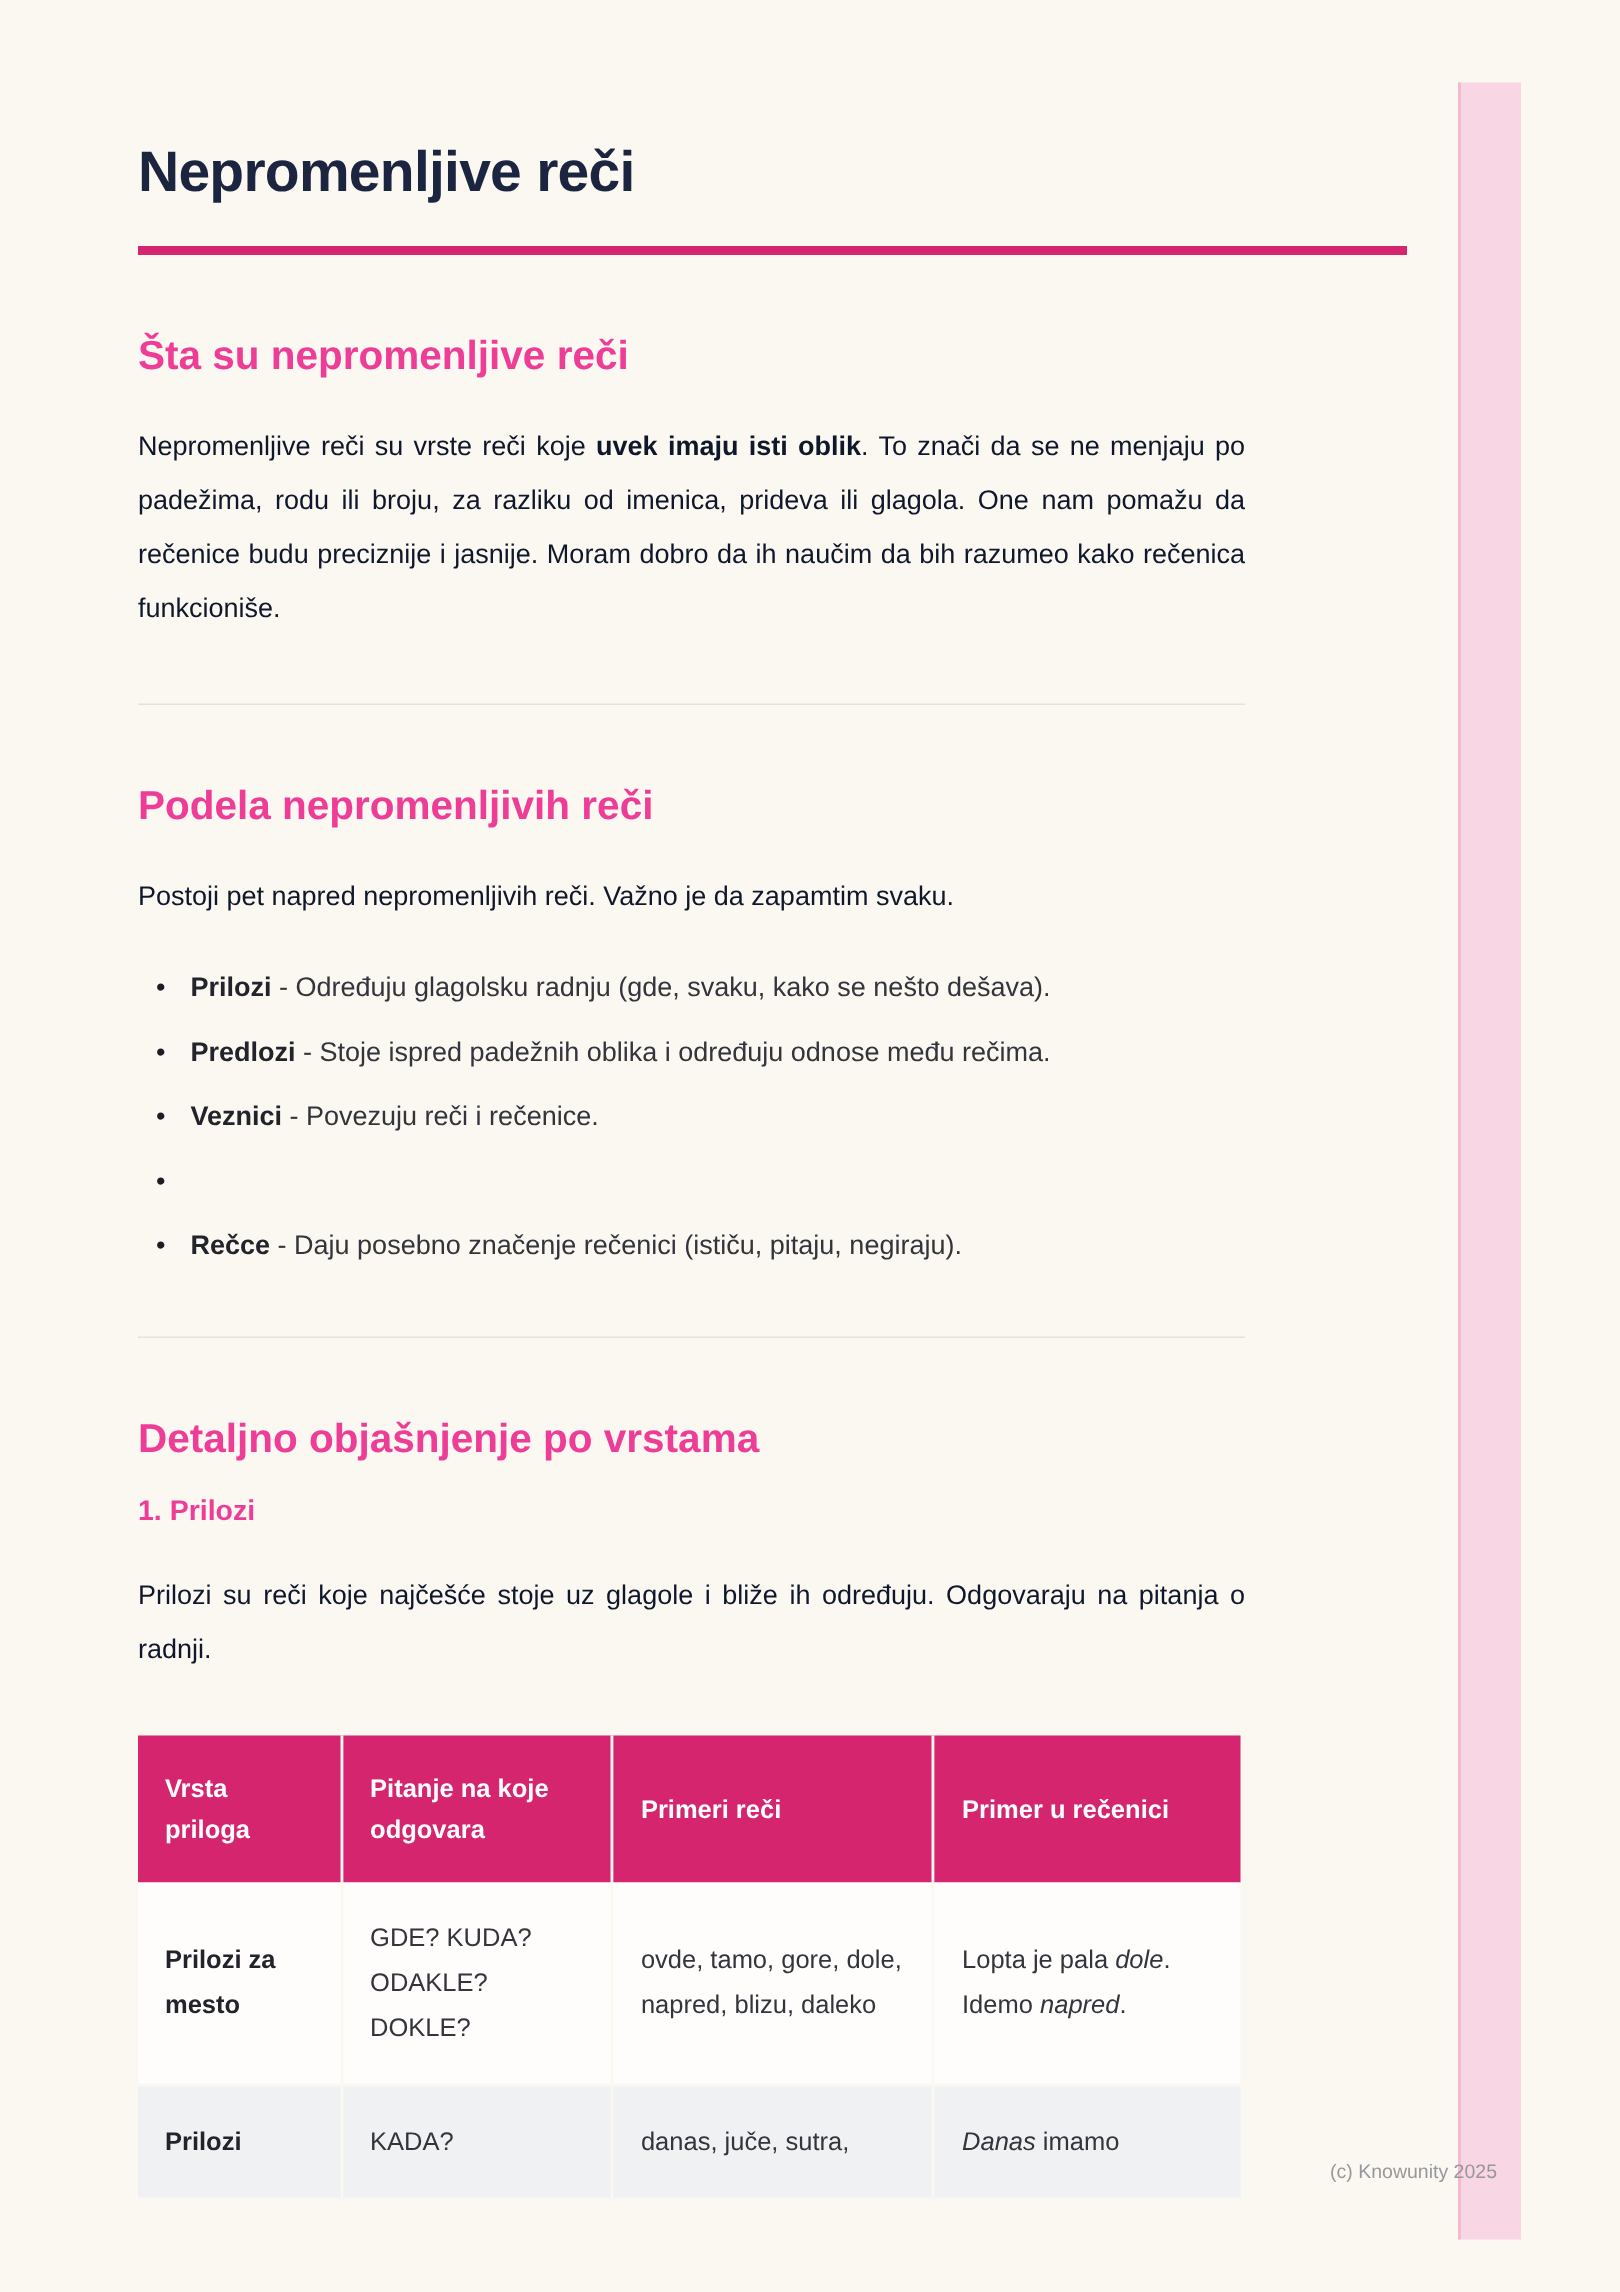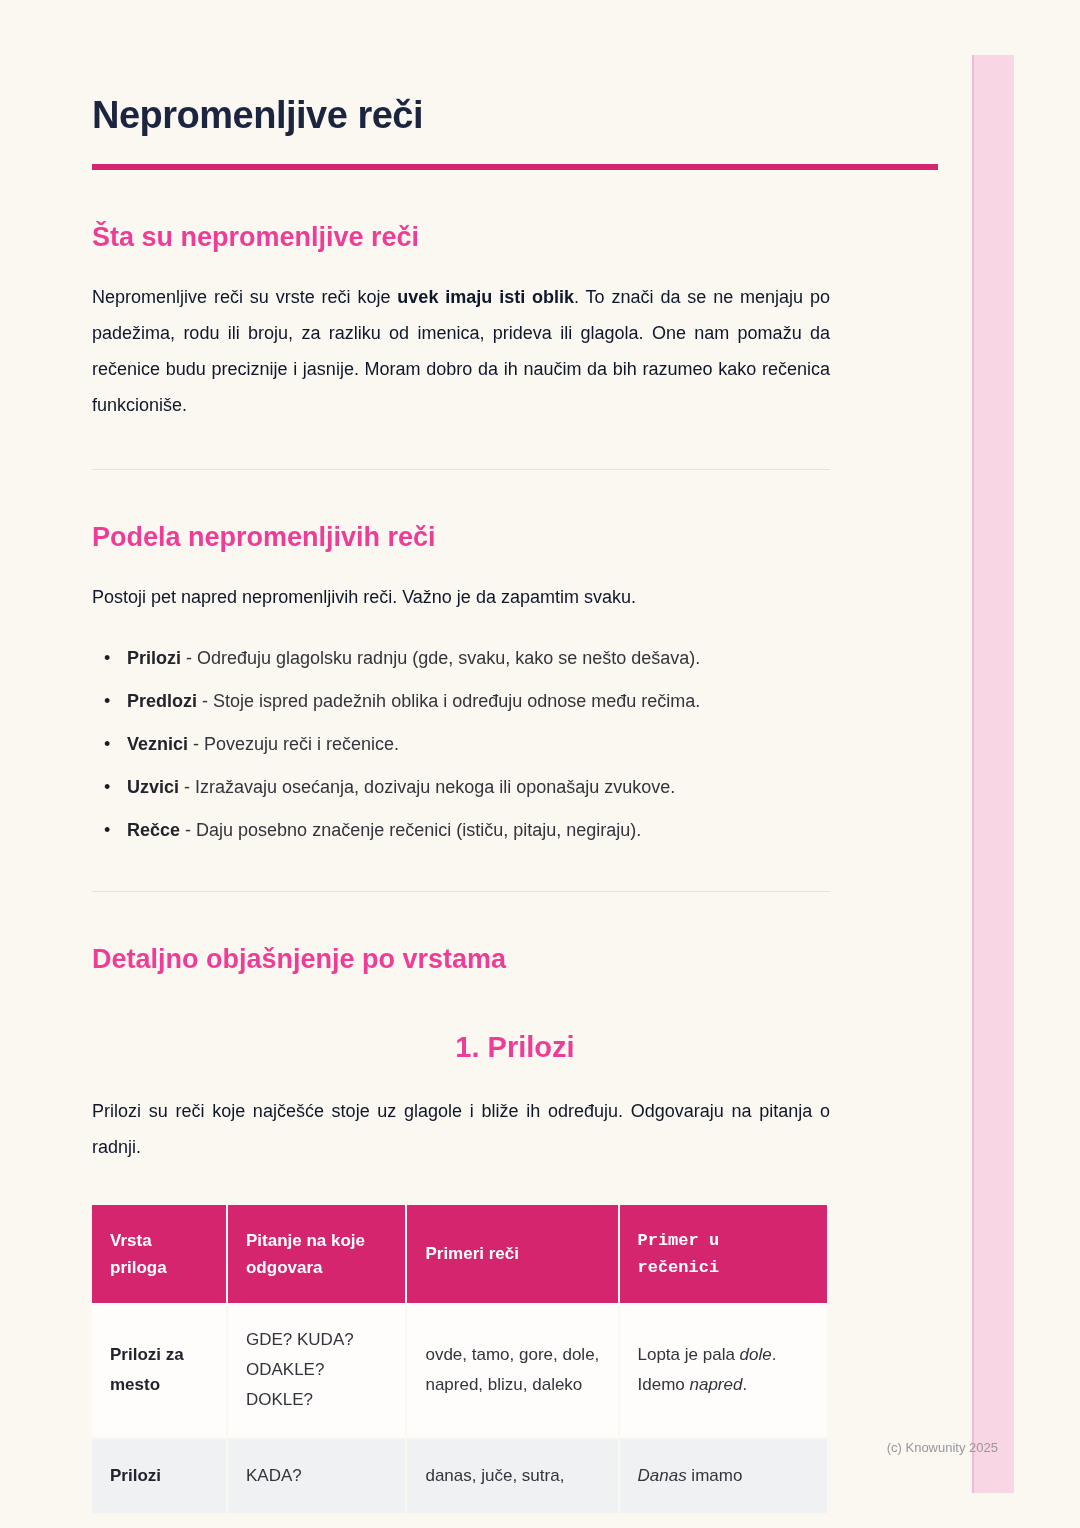--- a/index.html
+++ b/index.html
@@ -46,25 +46,24 @@
     width: 846px;
     background: #d6256f;
   }
   .h2 {
     margin-top: 52px;
     font-size: 27px;
     font-weight: 700;
     color: #ee3d96;
   }
   .h3 {
-    margin-top: 56px;
-    font-size: 29px;
+    margin-top: 22px;
+    font-size: 19px;
     font-weight: 700;
     color: #ee3d96;
-    text-align: center;
   }
   .para {
     margin-top: 26px;
     width: 738px;
     font-size: 18px;
     line-height: 36px;
     color: #0f172a;
     text-align: justify;
   }
   .divider {
@@ -121,21 +120,21 @@
     border-right: 2px solid #fbf7f1;
     border-bottom: 2px solid #fbf7f1;
   }
   .grammar-table td:last-child { border-right: none; }
   .grammar-table tr.row-odd td { background: #fefdfc; }
   .grammar-table tr.row-even td { background: #f0f1f3; }
   .grammar-table td.cell-bold { font-weight: 700; color: #22232b; }
   .col-vrsta   { width: 118px; }
   .col-pitanje { width: 172px; }
   .col-primeri { width: 230px; }
-  .col-primer  { width: 215px; font-family: Liberation Mono, monospace; }
+  .col-primer  { width: 215px; }
   .watermark {
     position: absolute;
     top: 1440px;
     right: 82px;
     font-size: 13px;
     color: #97979e;
     z-index: 5;
   }
 </style>
 </head>
@@ -166,21 +165,20 @@
       <div class="bullet-item">
         <span class="bullet-marker">•</span>
         <span><span class="bullet-term">Predlozi</span><span> - Stoje ispred padežnih oblika i određuju odnose među rečima.</span></span>
       </div>
       <div class="bullet-item">
         <span class="bullet-marker">•</span>
         <span><span class="bullet-term">Veznici</span><span> - Povezuju reči i rečenice.</span></span>
       </div>
       <div class="bullet-item">
         <span class="bullet-marker">•</span>
-        <span><span class="bullet-term">Uzvici</span><span> - Izražavaju osećanja, dozivaju nekoga ili oponašaju zvukove.</span></span>
       </div>
       <div class="bullet-item">
         <span class="bullet-marker">•</span>
         <span><span class="bullet-term">Rečce</span><span> - Daju posebno značenje rečenici (ističu, pitaju, negiraju).</span></span>
       </div>
     </div>
 
     <div class="divider"></div>
 
     <h2 class="h2">Detaljno objašnjenje po vrstama</h2>

